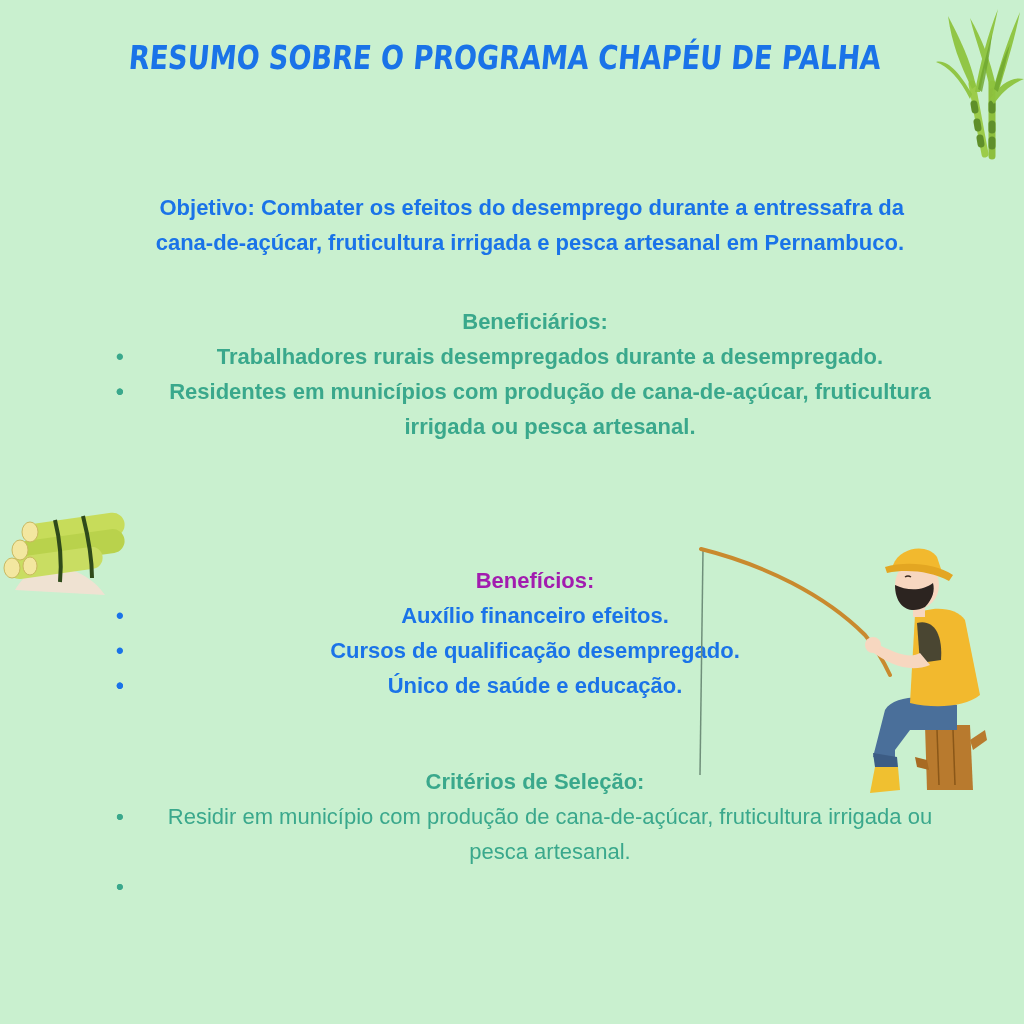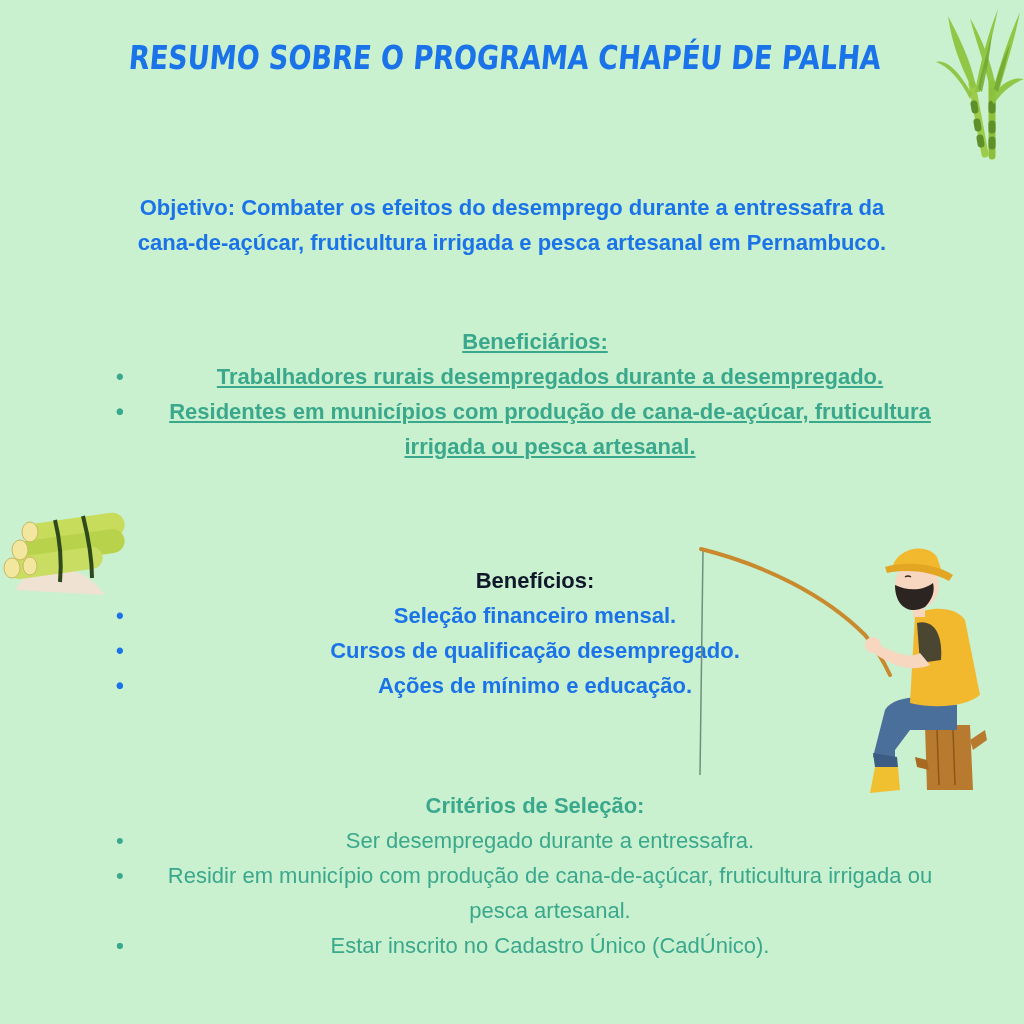--- a/index.html
+++ b/index.html
@@ -26,21 +26,21 @@
     font-size: 33px;
     letter-spacing: 0px;
     transform: scaleX(0.82) skewX(-6deg);
     transform-origin: center;
   }
   .objective {
     position: absolute;
     left: 120px;
     width: 784px;
     top: 190px;
-    text-align: center;
+    text-align: right;
     color: #1a73e8;
     font-weight: bold;
     font-size: 22px;
     line-height: 35px;
   }
   .section {
     position: absolute;
     left: 110px;
     width: 850px;
   }
@@ -63,29 +63,29 @@
     line-height: 35px;
     padding-left: 40px;
     padding-right: 10px;
   }
   .bullet {
     position: absolute;
     left: 6px;
     top: 0;
     font-size: 22px;
   }
-  .benef { top: 324px; color: #3aa88c; text-decoration: underline; }
+  .benef { top: 304px; color: #3aa88c; }
   .benef li { font-weight: bold; }
   .benef h2 { color: #3aa88c; }
 
   .benefits { top: 563px; color: #1a73e8; }
   .benefits li { font-weight: bold; padding-left: 0; padding-right: 0; }
-  .benefits h2 { color: #0f172a; padding-left: 0; }
-
-  .criteria { top: 788px; color: #3aa88c; }
+  .benefits h2 { color: #a21caf; padding-left: 0; }
+
+  .criteria { top: 764px; color: #3aa88c; }
   .criteria h2 { color: #3aa88c; }
   .criteria li { font-weight: normal; }
 
   .deco {
     position: absolute;
   }
 </style>
 </head>
 <body>
 
@@ -148,24 +148,24 @@
   </g>
   <g stroke="#2f4a1a" stroke-width="4" fill="none">
     <path d="M55 10 C60 30 62 50 60 72"></path>
     <path d="M83 6 C88 26 92 48 92 68"></path>
   </g>
 </svg>
 
 <div class="section benefits">
   <h2>Benefícios:</h2>
   <ul>
-    <li><span class="bullet">•</span><span>Seleção financeiro mensal.</span></li>
+    <li><span class="bullet">•</span><span>Auxílio financeiro efeitos.</span></li>
     <li><span class="bullet">•</span><span>Cursos de qualificação desempregado.</span></li>
     <li><span class="bullet">•</span></li>
-    <li><span class="bullet">•</span><span>Ações de mínimo e educação.</span></li>
+    <li><span class="bullet">•</span><span>Único de saúde e educação.</span></li>
   </ul>
 </div>
 
 <svg class="deco" style="left:695px;top:535px;" width="329" height="265" viewBox="0 0 329 265">
 
   <line x1="8" y1="15" x2="5" y2="240" stroke="#6f8f7a" stroke-width="1.5"></line>
 
   <path d="M6 14 C70 30 130 60 170 100 C180 112 188 125 195 140" stroke="#c98a2e" stroke-width="4" fill="none" stroke-linecap="round"></path>
 
   <path d="M230 190 L275 190 L278 255 L232 255 Z" fill="#b87a2e"></path>
@@ -195,18 +195,18 @@
 
   <path d="M198 30 C205 12 232 8 242 22 L246 34 L200 36 Z" fill="#f2b92e"></path>
   <path d="M190 32 C210 26 240 28 258 40 L254 46 C235 36 212 34 192 38 Z" fill="#e3a622"></path>
 
   <path d="M210 42 q3 -2 6 0" stroke="#3a2a20" stroke-width="1.5" fill="none"></path>
 </svg>
 
 <div class="section criteria">
   <h2>Critérios de Seleção:</h2>
   <ul>
-    <li><span class="bullet">•</span><span>Ser desempregado durante a entressafra.</span></li>
+    <li><span class="bullet">•</span></li>
     <li><span class="bullet">•</span><span>Residir em município com produção de cana-de-açúcar, fruticultura irrigada ou pesca artesanal.</span></li>
     <li><span class="bullet">•</span></li>
-    <li><span class="bullet">•</span><span>Estar inscrito no Cadastro Único (CadÚnico).</span></li>
+    <li><span class="bullet">•</span></li>
   </ul>
 </div>
 
 </body></html>

